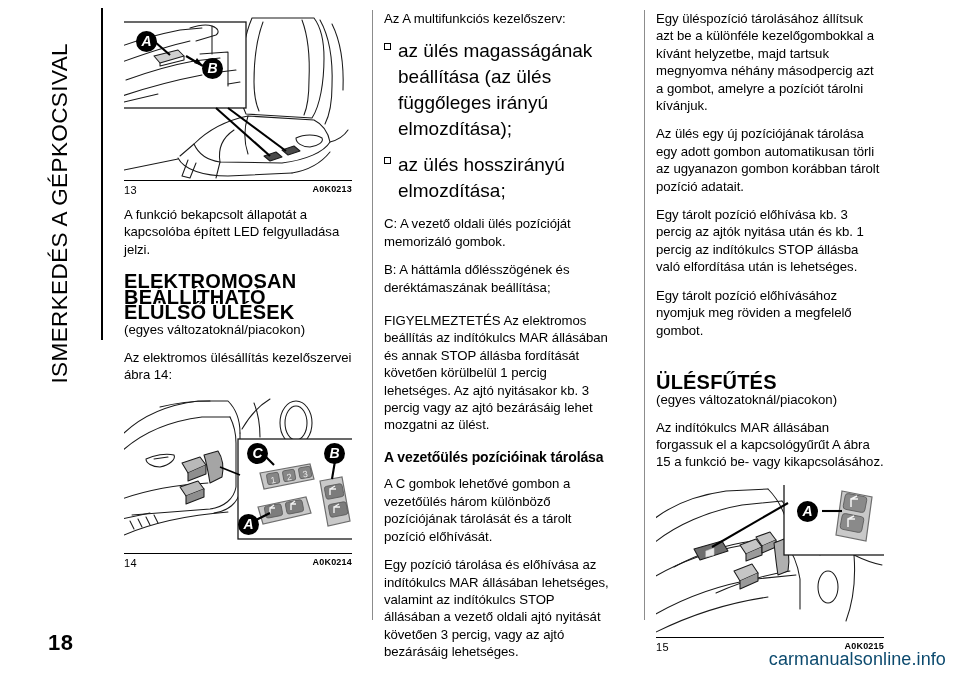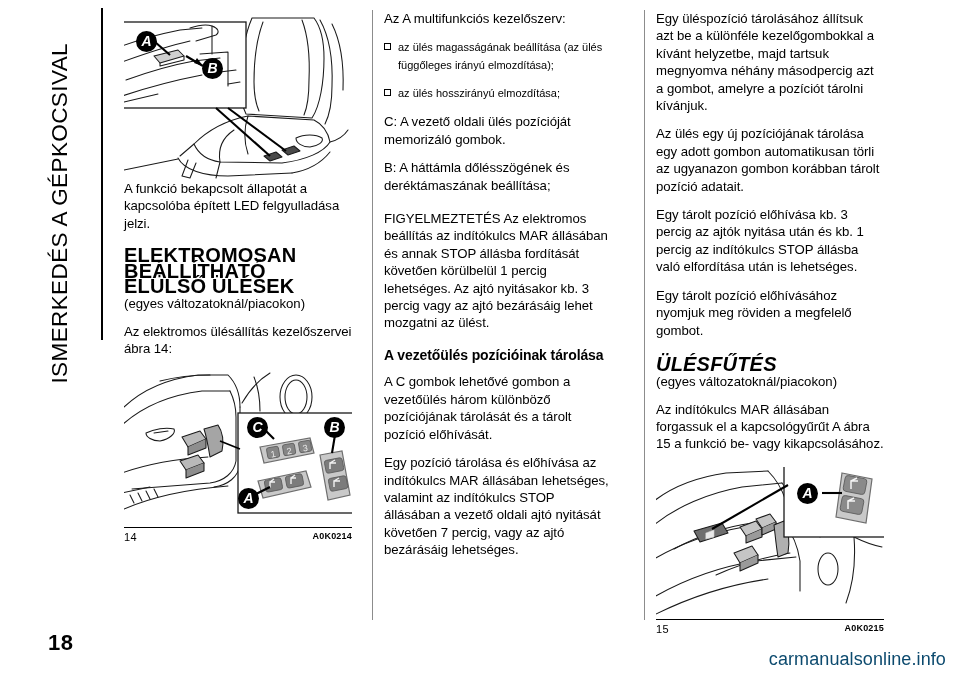--- a/index.html
+++ b/index.html
@@ -109,22 +109,22 @@
   }
   ul.bullets {
     list-style: none;
     margin: 0 0 11px 0;
     padding: 0;
   }
   ul.bullets li {
     position: relative;
     padding-left: 14px;
     margin: 0 0 10px 0;
-    font-size: 11px;
-    line-height: 18px;
+    font-size: 19px;
+    line-height: 26px;
   }
   ul.bullets li .sq {
     position: absolute;
     left: 0;
     top: 4.5px;
     width: 7px;
     height: 7px;
     border: 1.6px solid #000;
     box-sizing: border-box;
   }
@@ -262,20 +262,24 @@
             <path d="M92 98 L146 146"></path>
             <path d="M104 98 L162 141"></path>
           </g>
 
           <polygon points="79,56 70,53 73,48" fill="#000"></polygon>
         </svg>
 
         <div class="callout" style="left:12px;top:21px;">A</div>
         <div class="callout" style="left:78px;top:48px;">B</div>
       </div>
+      <div class="fig-caption">
+        <span class="fig-num">13</span>
+        <span class="fig-code">A0K0213</span>
+      </div>
     </div>
 
     <p class="body">A funkció bekapcsolt állapotát a kapcsolóba épített LED felgyulladása jelzi.</p>
 
     <div class="h-section">ELEKTROMOSAN BEÁLLÍTHATÓ ELÜLSŐ ÜLÉSEK</div>
     <p class="h-note">(egyes változatoknál/piacokon)</p>
 
     <p class="body">Az elektromos ülésállítás kezelőszervei ábra 14:</p>
 
     <div class="figure" style="margin-top:8px;">
@@ -376,30 +380,30 @@
       </li>
     </ul>
 
     <p class="body">C: A vezető oldali ülés pozícióját memorizáló gombok.</p>
     <p class="body">B: A háttámla dőlésszögének és deréktámaszának beállítása;</p>
     <p class="body" style="margin-top:16px;">FIGYELMEZTETÉS Az elektromos beállítás az indítókulcs MAR állásában és annak STOP állásba fordítását követően körülbelül 1 percig lehetséges. Az ajtó nyitásakor kb. 3 percig vagy az ajtó bezárásáig lehet mozgatni az ülést.</p>
 
     <div class="h-sub">A vezetőülés pozícióinak tárolása</div>
 
     <p class="body" style="margin-top:10px;">A C gombok lehetővé gombon a vezetőülés három különböző pozíciójának tárolását és a tárolt pozíció előhívását.</p>
-    <p class="body">Egy pozíció tárolása és előhívása az indítókulcs MAR állásában lehetséges, valamint az indítókulcs STOP állásában a vezető oldali ajtó nyitását követően 7 percig, vagy az ajtó bezárásáig lehetséges.</p>
+    <p class="body">Egy pozíció tárolása és előhívása az indítókulcs MAR állásában lehetséges, valamint az indítókulcs STOP állásában a vezető oldali ajtó nyitását követően 3 percig, vagy az ajtó bezárásáig lehetséges.</p>
   </div>
 
   <div class="col col-3">
     <p class="body">Egy üléspozíció tárolásához állítsuk azt be a különféle kezelőgombokkal a kívánt helyzetbe, majd tartsuk megnyomva néhány másodpercig azt a gombot, amelyre a pozíciót tárolni kívánjuk.</p>
     <p class="body">Az ülés egy új pozíciójának tárolása egy adott gombon automatikusan törli az ugyanazon gombon korábban tárolt pozíció adatait.</p>
     <p class="body">Egy tárolt pozíció előhívása kb. 3 percig az ajtók nyitása után és kb. 1 percig az indítókulcs STOP állásba való elfordítása után is lehetséges.</p>
     <p class="body">Egy tárolt pozíció előhívásához nyomjuk meg röviden a megfelelő gombot.</p>
 
-    <div class="h-section" style="margin-top:18px;font-style:italic;">ÜLÉSFŰTÉS</div>
+    <div class="h-section" style="margin-top:36px;">ÜLÉSFŰTÉS</div>
     <p class="h-note">(egyes változatoknál/piacokon)</p>
 
     <p class="body">Az indítókulcs MAR állásában forgassuk el a kapcsológyűrűt A ábra 15 a funkció be- vagy kikapcsolásához.</p>
 
     <div class="figure" style="margin-top:14px;">
       <div class="fig-img" style="height:152px;">
         <svg width="228" height="152" viewBox="0 0 228 152">
           <g fill="none" stroke="#1a1a1a" stroke-width="1.05" stroke-linejoin="round" stroke-linecap="round">
 
             <path d="M-2 34 C16 20 42 10 70 6 L112 4"></path>

